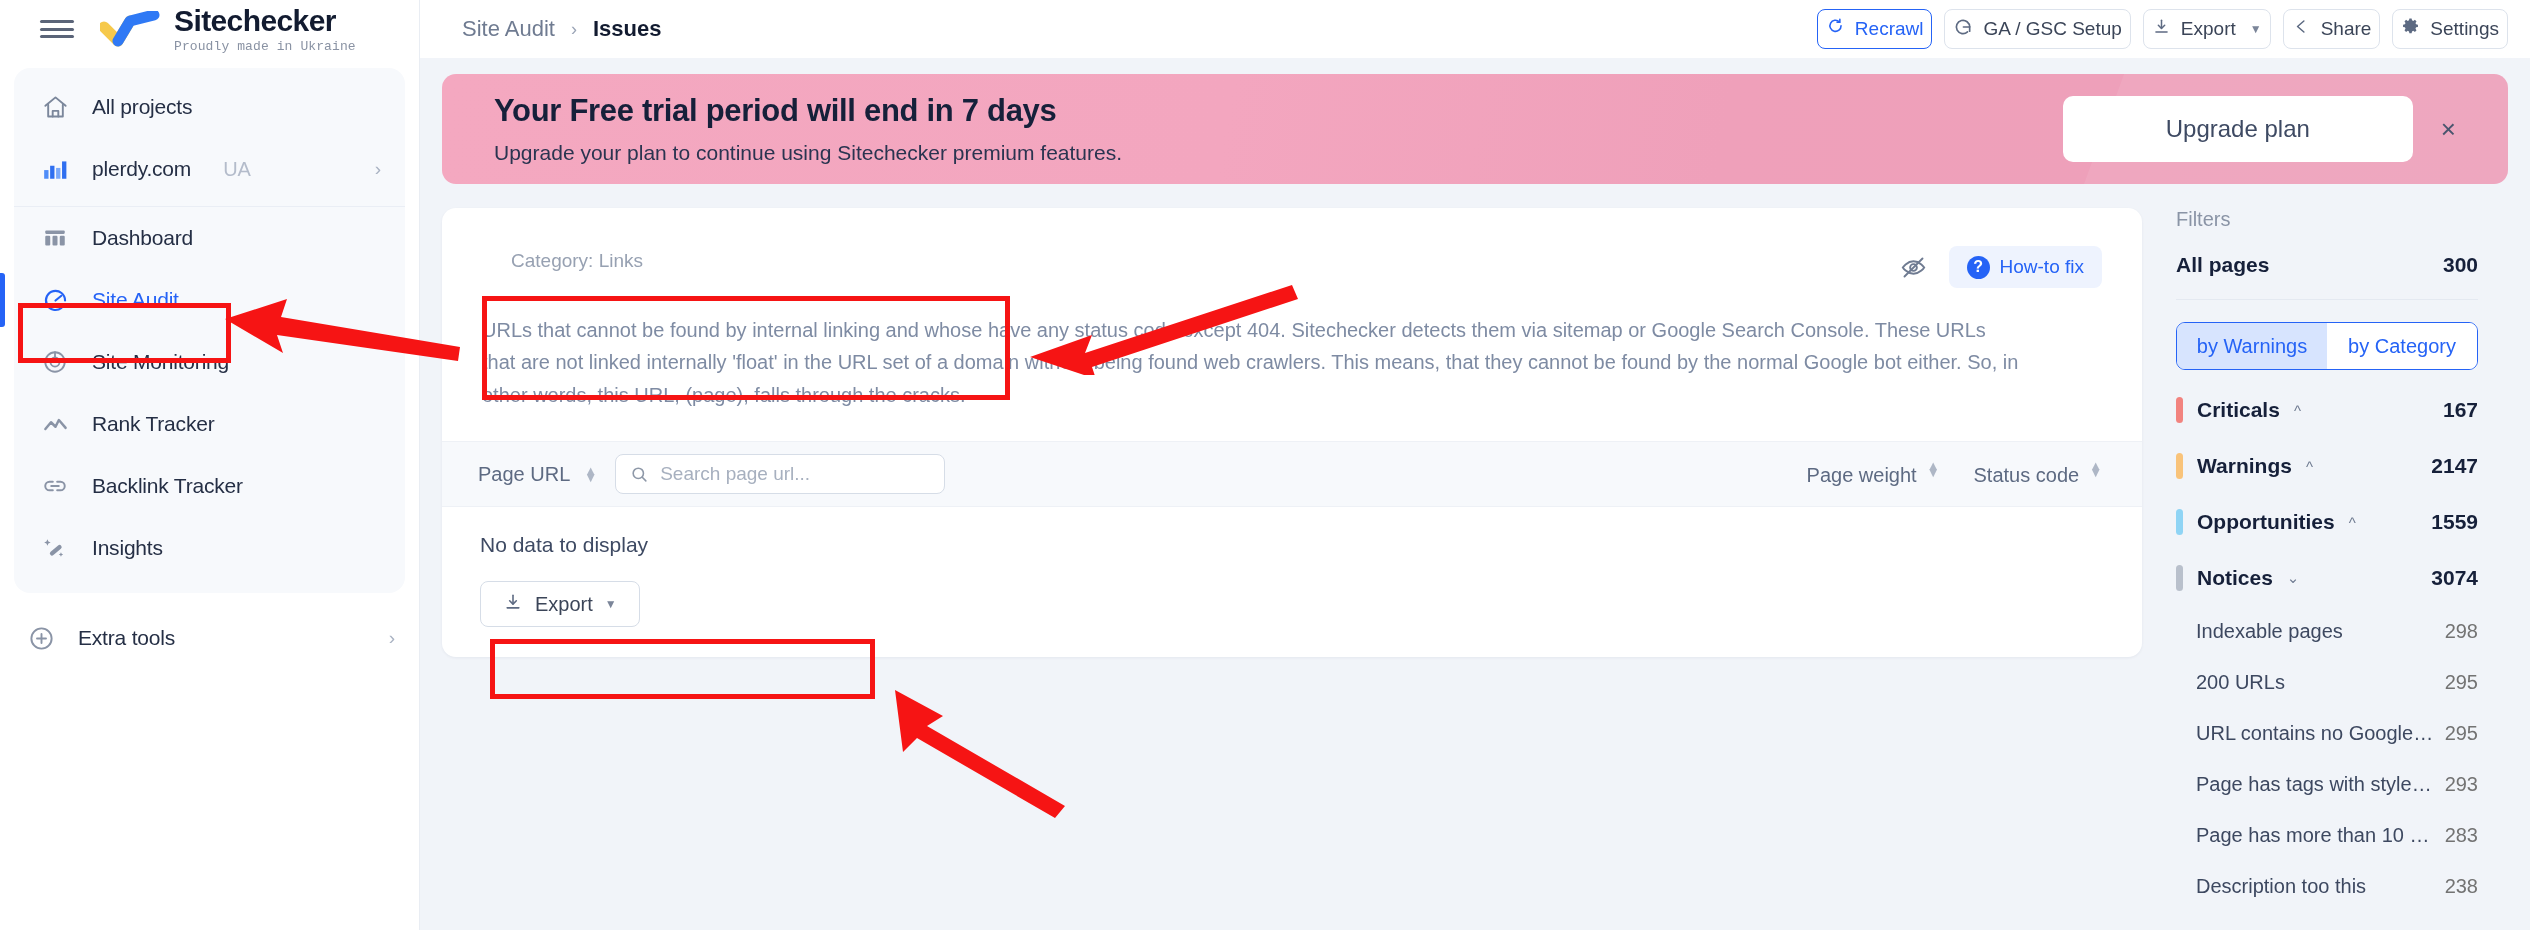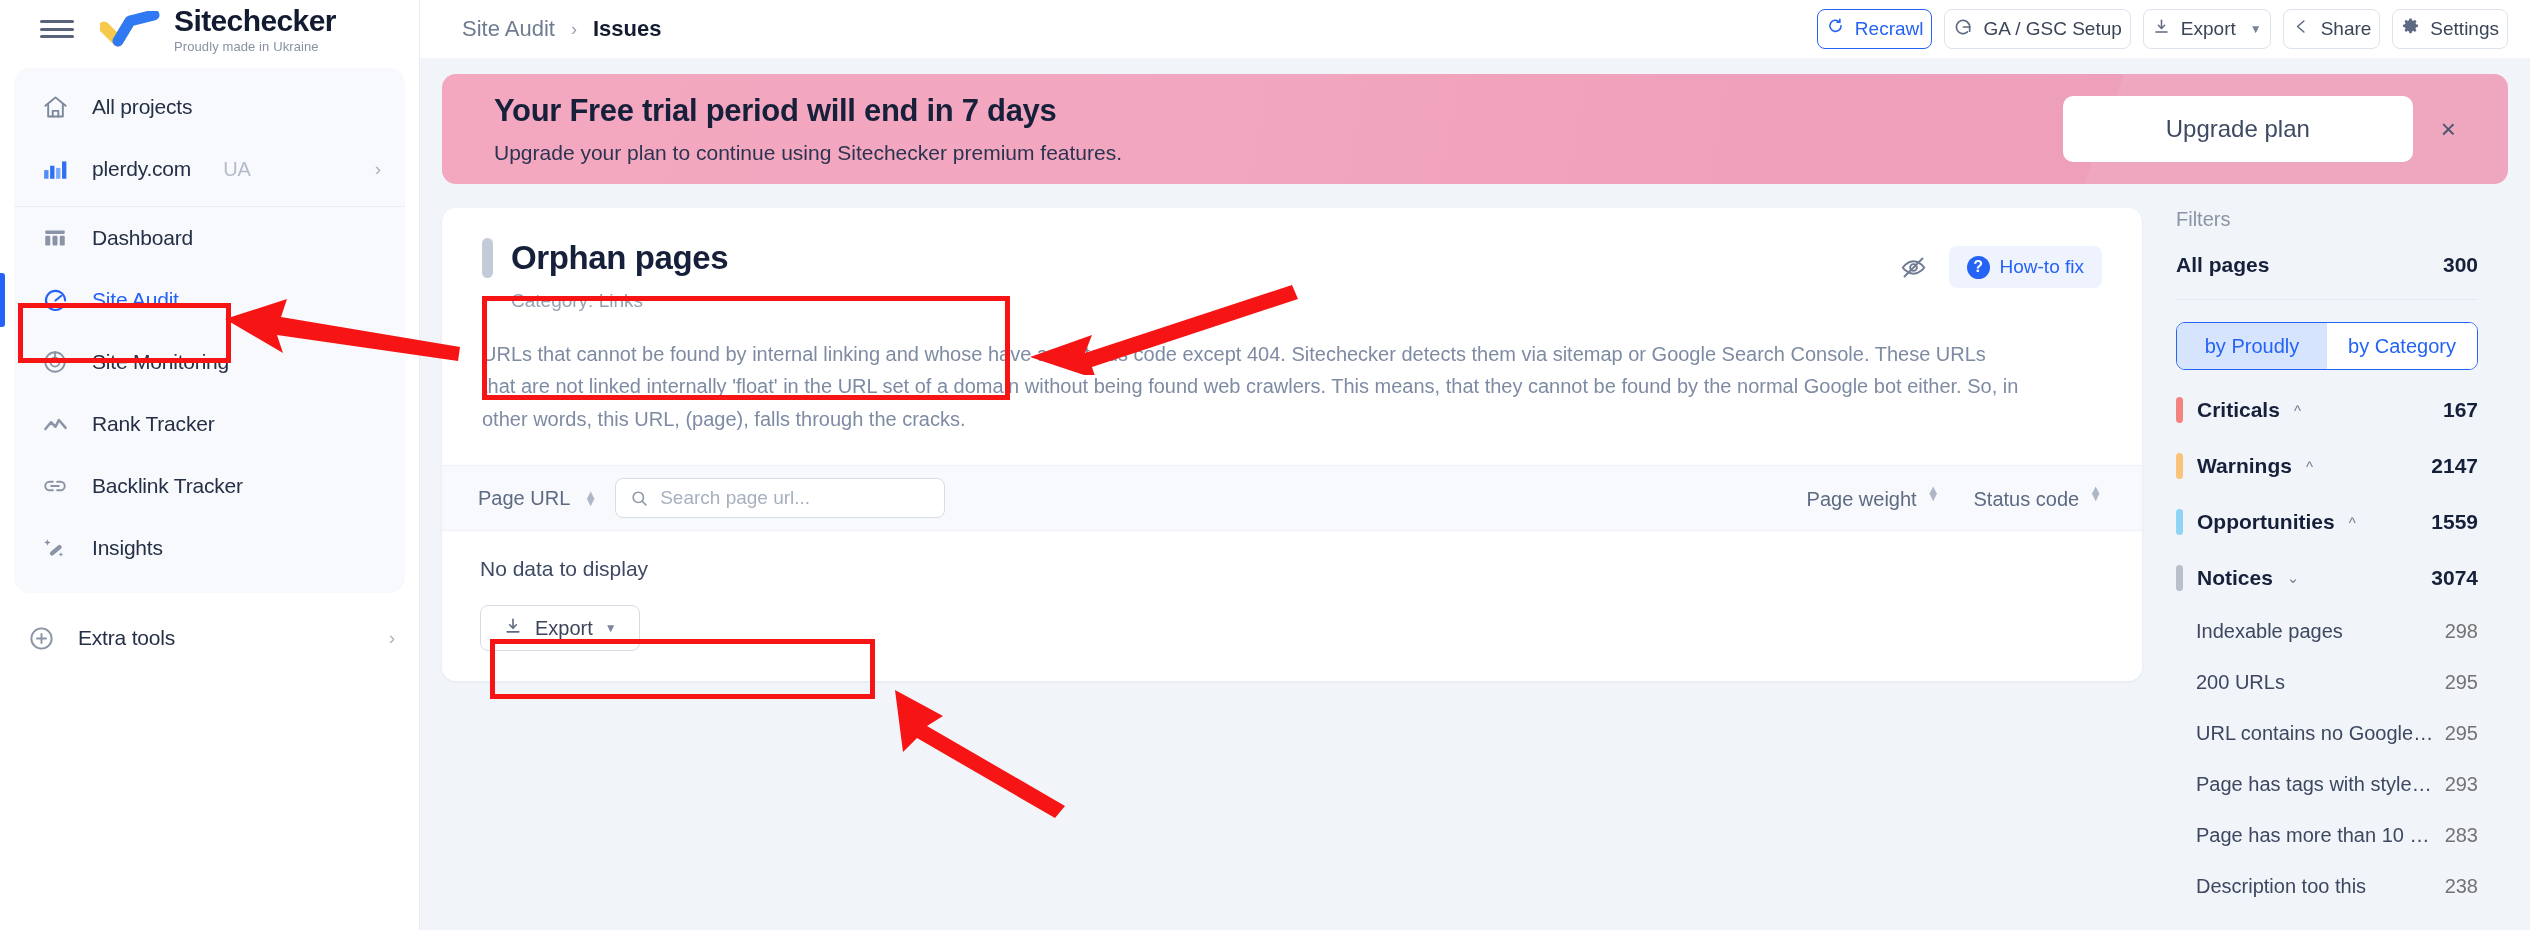--- a/index.html
+++ b/index.html
@@ -20,21 +20,21 @@
     height: 58px; display: flex; align-items: center; gap: 26px;
     padding: 0 0 0 40px;
   }
   .burger { width: 34px; height: 24px; display: flex; flex-direction: column;
     justify-content: space-between; cursor: pointer; padding: 3px 0; }
   .burger span { display: block; height: 3px; background: #5a6478; border-radius: 2px; }
   .brand-mark { display: flex; align-items: center; gap: 14px; }
   .logo-check { width: 60px; height: 36px; position: relative; flex: none; }
   .brand-text { display: flex; flex-direction: column; line-height: 1; }
   .brand-title { font-size: 30px; font-weight: 700; color: #121b30; letter-spacing: -0.6px; }
-  .brand-sub { font-size: 13px; color: #8992a3; margin-top: 4px; letter-spacing: 0.1px; }
+  .brand-sub { font-size: 13px; color: #8992a3; margin-top: 4px; letter-spacing: 0.1px; font-family: Liberation Mono, monospace; }
 
   .nav-panel {
     margin: 10px 14px 0 14px; background: #f7f9fc; border-radius: 16px;
     padding: 8px 0 14px 0;
   }
   .nav-group-top { padding-bottom: 6px; border-bottom: 1px solid #eaeef5; }
   .nav-item {
     height: 62px; display: flex; align-items: center; gap: 22px;
     padding: 0 24px 0 26px; cursor: pointer; position: relative;
   }
@@ -365,24 +365,20 @@
         <button class="banner-btn">Upgrade plan</button>
         <span class="banner-close">×</span>
       </div>
     </div>
 
     <div class="content">
 
       <div class="card">
         <div class="card-head">
           <div class="title-box">
-            <div class="title-row">
-              <span class="title-bar"></span>
-              <span class="issue-title">Orphan pages</span>
-            </div>
             <div class="issue-cat">Category: Links</div>
           </div>
           <div class="head-actions">
             <span class="eye-btn">
               <svg viewBox="0 0 24 24" width="27" height="27" fill="none" stroke="#6f7b91" stroke-width="1.7" stroke-linecap="round">
                 <path d="M2.5 12S6 6.5 12 6.5 21.5 12 21.5 12 18 17.5 12 17.5 2.5 12 2.5 12z"></path>
                 <circle cx="12" cy="12" r="3"></circle>
                   <path d="M4 20L20 4"></path>
               </svg>
             </span>
@@ -448,21 +444,21 @@
       </div>
 
       <aside class="filters">
         <div class="filters-title">Filters</div>
         <div class="all-pages">
           <span>All pages</span>
           <span class="n">300</span>
         </div>
 
         <div class="seg">
-          <div class="on">by Proudly</div>
+          <div class="on">by Warnings</div>
           <div>by Category</div>
         </div>
 
         <div class="prio">
           <span class="pin" style="background:#f2837f"></span>
           <span class="plbl">Criticals</span>
           <span class="pcar">^</span>
           <span class="pn">167</span>
         </div>
         <div class="prio">

